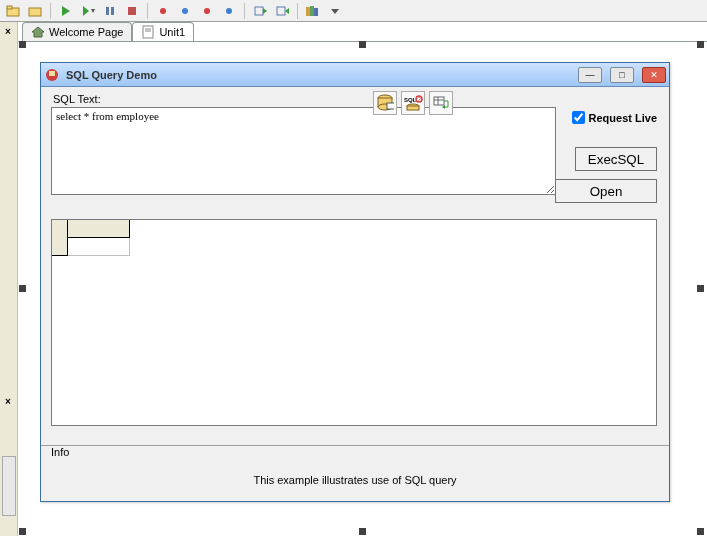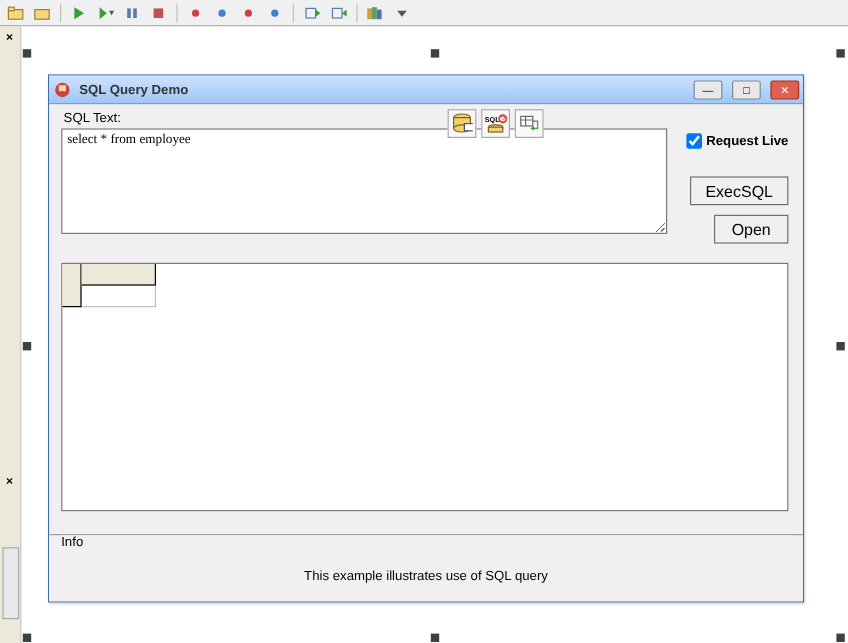--- a/index.html
+++ b/index.html
@@ -39,21 +39,21 @@
 .form-body { position: absolute; top: 24px; left: 0; right: 0; bottom: 0; background-image: radial-gradient(circle, #808080 0.5px, transparent 0.5px); background-size: 8px 8px; background-color: #f0f0f0; }
 
 .sql-label { position: absolute; top: 6px; left: 10px; background: #f0f0f0; padding: 0 2px; }
 .sql-text { position: absolute; top: 20px; left: 10px; width: 505px; height: 88px; border: 1px solid #7a7a7a; background: #fff; font-family: Tahoma; font-size: 11px; padding: 2px 4px; }
 .icon-group { position: absolute; top: 4px; left: 332px; display: flex; gap: 4px; }
 .db-icon { width: 24px; height: 24px; border: 1px solid #aaa; background: #f8f8f8; display: flex; align-items: center; justify-content: center; cursor: move; }
 
 .req-live { position: absolute; top: 24px; right: 12px; display: flex; align-items: center; gap: 4px; background: #f0f0f0; font-weight: bold; }
 .req-live input { width: 13px; height: 13px; }
 .exec-btn { position: absolute; top: 60px; right: 12px; width: 82px; height: 24px; border: 1px solid #707070; background: #f0f0f0; cursor: pointer; }
-.open-btn { position: absolute; top: 92px; right: 12px; width: 62px; height: 24px; border: 1px solid #707070; background: #f0f0f0; cursor: pointer; }
+.open-btn { position: absolute; top: 92px; right: 12px; width: 102px; height: 24px; border: 1px solid #707070; background: #f0f0f0; cursor: pointer; }
 
 .grid { position: absolute; top: 132px; left: 10px; right: 12px; height: 207px; border: 1px solid #7a7a7a; background: #fff; }
 .grid-col { position: absolute; top: 0; left: 16px; width: 62px; height: 18px; border-right: 1px solid #000; border-bottom: 1px solid #000; background: #ece9d8; }
 .grid-rowhdr { position: absolute; top: 0; left: 0; width: 16px; height: 36px; background: #ece9d8; border-right: 1px solid #000; border-bottom: 1px solid #000; }
 .grid-rowhdr2 { position: absolute; top: 18px; left: 16px; width: 62px; height: 18px; border-right: 1px solid #c0c0c0; border-bottom: 1px solid #c0c0c0; }
 
 .info-panel { position: absolute; bottom: 0; left: 0; right: 0; height: 56px; border-top: 1px solid #a0a0a0; background: #f0f0f0; padding: 0 10px; }
 .info-label { background: #f0f0f0; }
 .info-text { text-align: center; margin-top: 16px; }
 </style>
@@ -145,20 +145,36 @@
 </div>
 
 <div class="ide-body">
   <div class="left-gutter">
     <div class="gutter-close">×</div>
     <div class="gutter-close2">×</div>
     <div class="gutter-scroll"></div>
   </div>
 
   <div class="main-area">
+    <div class="tab-strip">
+      <div class="tab">
+        <svg class="tab-icon" width="14" height="14">
+            <polygon points="7,2 13,7 11,7 11,12 3,12 3,7 1,7" fill="#7a9a6a" stroke="#4a6a3a"></polygon>
+          </svg>
+        <span>Welcome Page</span>
+      </div>
+      <div class="tab active">
+        <svg class="tab-icon" width="14" height="14">
+            <rect x="2" y="1" width="10" height="12" fill="#fff" stroke="#888"></rect>
+            <line x1="4" y1="4" x2="10" y2="4" stroke="#888"></line>
+            <line x1="4" y1="6" x2="10" y2="6" stroke="#888"></line>
+          </svg>
+        <span>Unit1</span>
+      </div>
+    </div>
 
     <div class="designer">
       <div class="design-handles">
         <div class="dh tl"></div>
           <div class="dh tc"></div>
           <div class="dh tr"></div>
         <div class="dh ml"></div>
           <div class="dh mr"></div>
         <div class="dh bl"></div>
           <div class="dh bc"></div>

